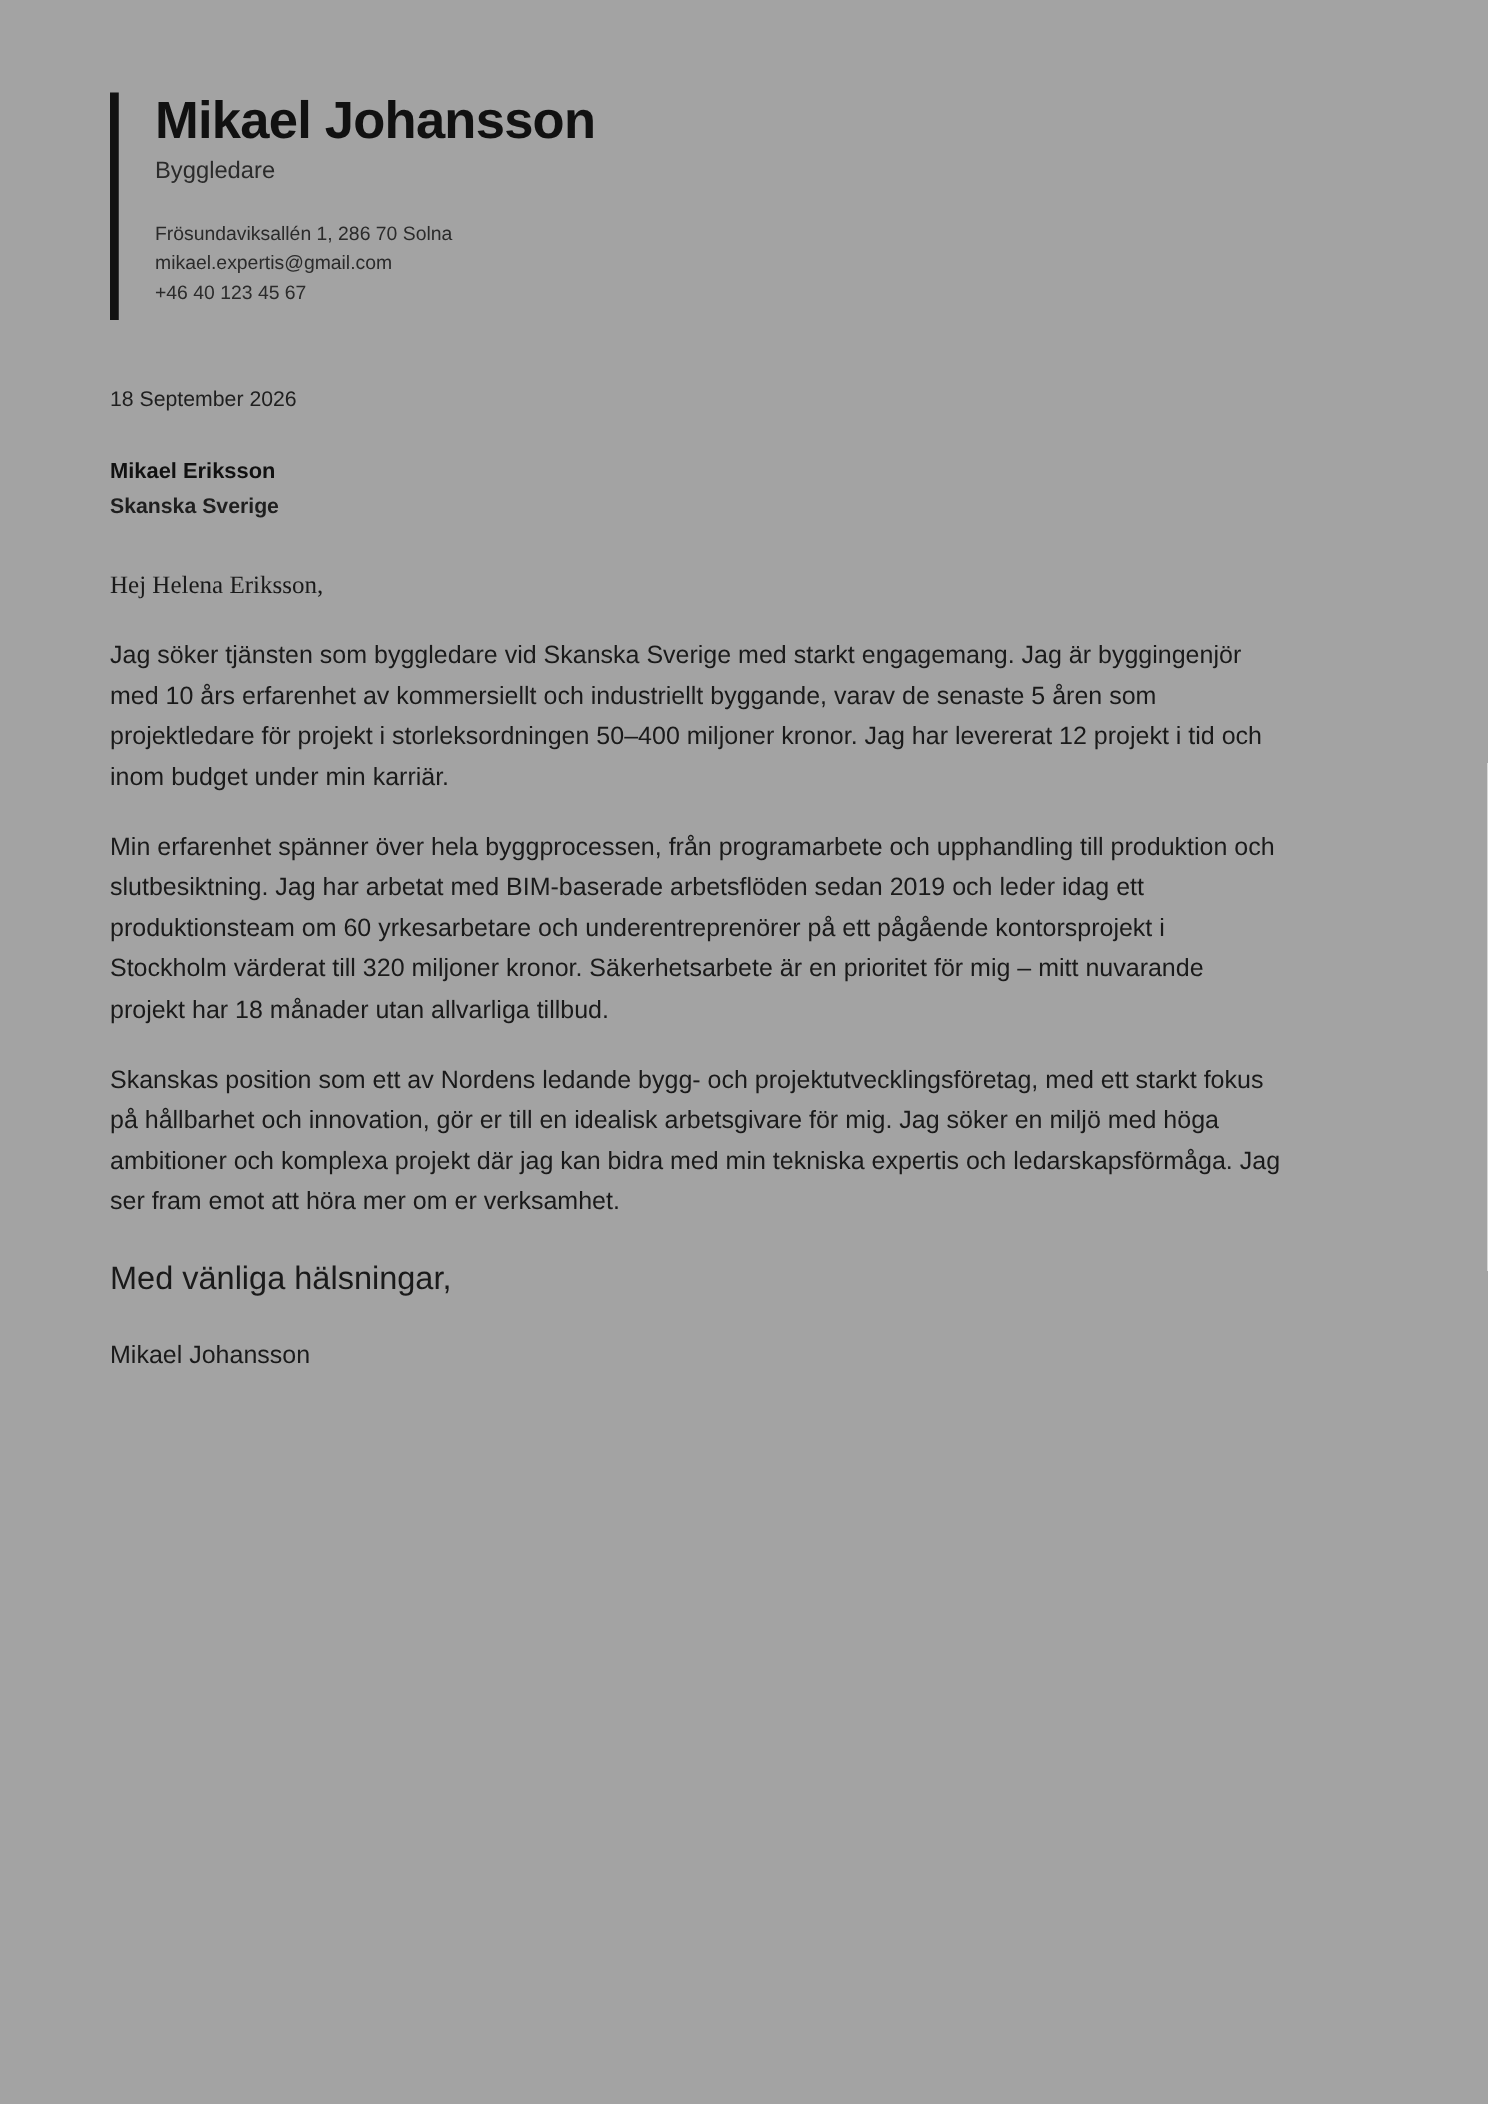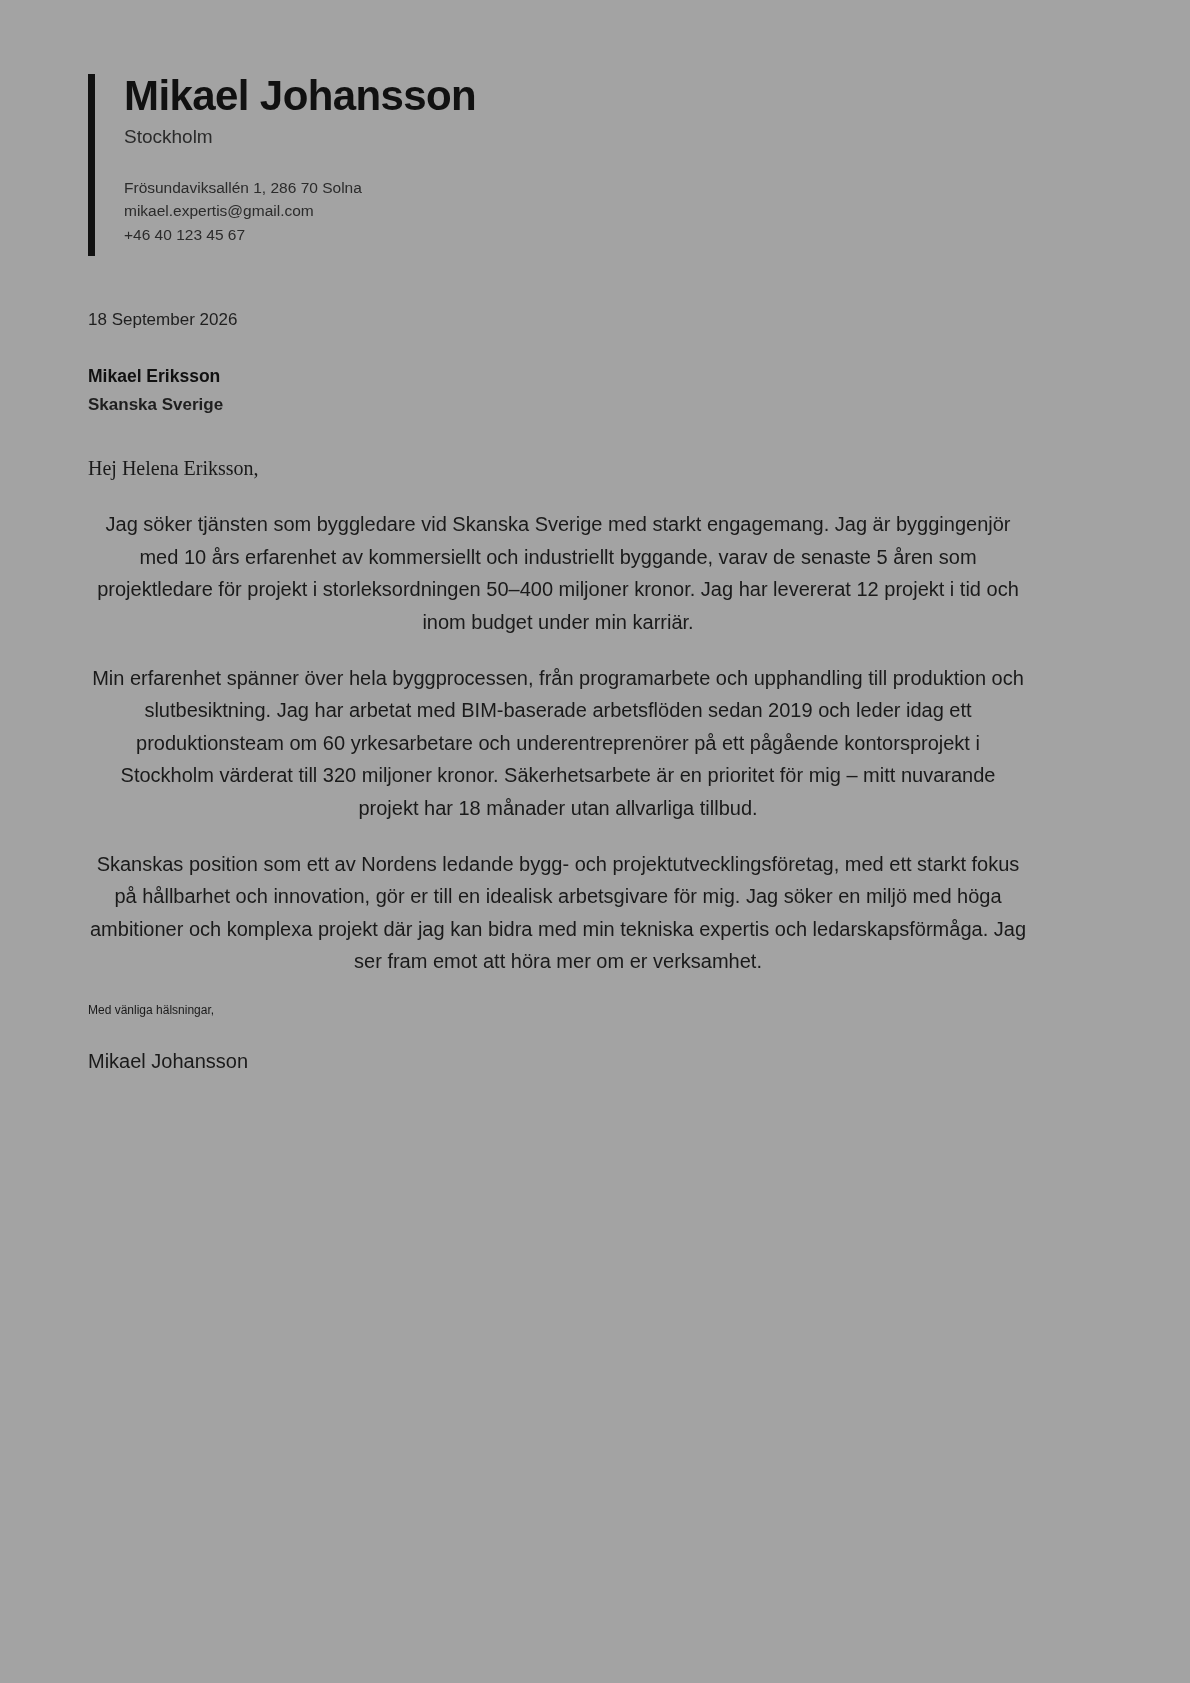--- a/index.html
+++ b/index.html
@@ -107,44 +107,44 @@
     line-height: 1.62;
     color: #1a1a1a;
     margin: 0 0 24px 0;
     font-family: Liberation Serif, serif;
   }
   .body-paragraph {
     font-size: 20px;
     line-height: 1.62;
     color: #1a1a1a;
     margin: 0 0 24px 0;
-    text-align: center;
+    text-align: left;
   }
   .closing-line {
-    font-size: 12px;
+    font-size: 26px;
     line-height: 1.62;
     color: #1a1a1a;
     margin: 0 0 24px 0;
   }
   .signature-name {
     font-size: 20px;
     line-height: 1.62;
     color: #1a1a1a;
     margin: 0;
   }
 </style>
 </head>
 <body>
 
 <div class="page">
 
   <div class="letter-header">
     <div class="header-rule"></div>
     <h1 class="applicant-name">Mikael Johansson</h1>
-    <div class="applicant-role">Stockholm</div>
+    <div class="applicant-role">Byggledare</div>
     <ul class="contact-list">
       <li>Frösundaviksallén 1, 286 70 Solna</li>
       <li>mikael.expertis@gmail.com</li>
       <li>+46 40 123 45 67</li>
     </ul>
   </div>
 
   <div class="letter-meta">
     <div class="letter-date">18 September 2026</div>
     <div class="recipient-name">Mikael Eriksson</div>

